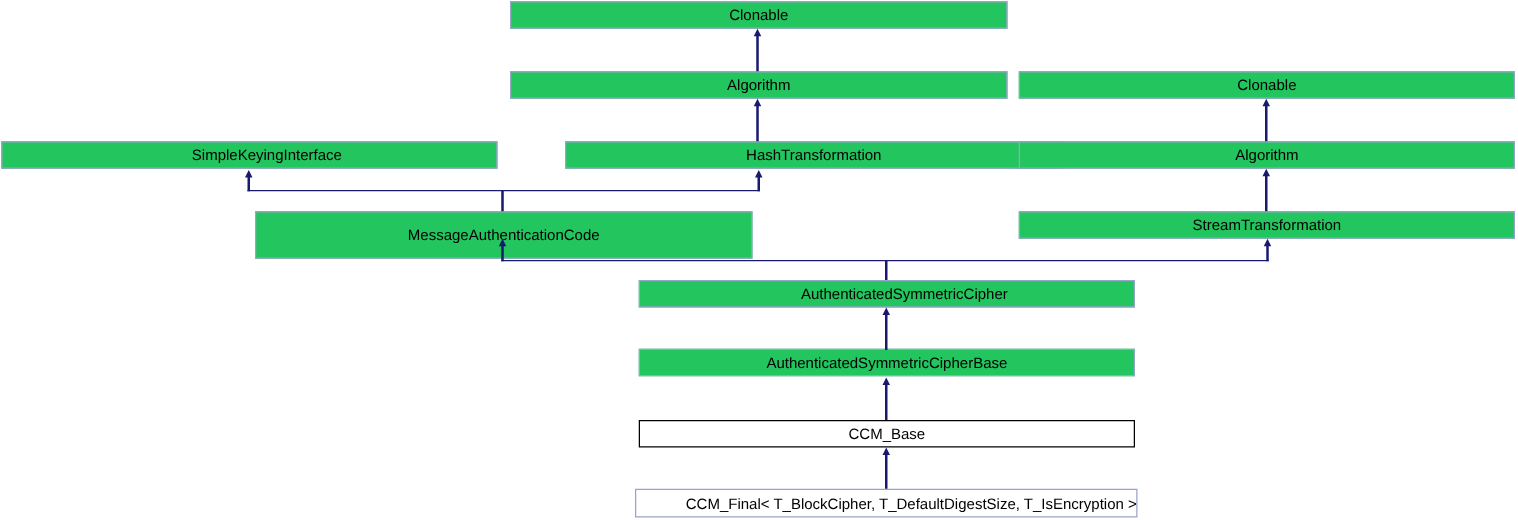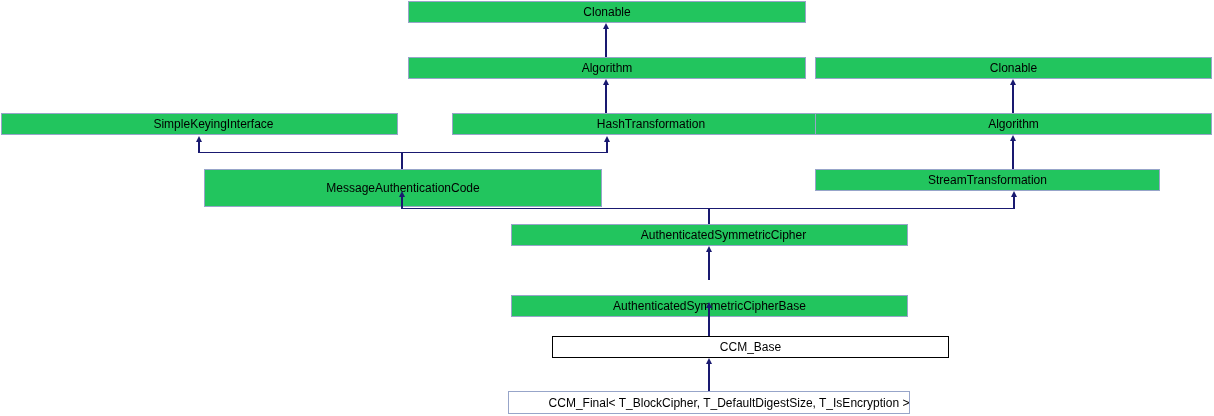--- a/index.html
+++ b/index.html
@@ -22,21 +22,20 @@
     align-items:center;
     justify-content:center;
     white-space:nowrap;
     overflow:hidden;
     cursor:pointer;
   }
   .node.current {
     background:#FFFFFF;
     border:1px solid #000000;
     cursor:default;
-    margin-left:41px;
   }
   .node.plain {
     background:#FFFFFF;
   }
   .shaft-v {
     position:absolute;
     width:1.5px;
     background:#191970;
   }
   .shaft-h {
@@ -64,25 +63,25 @@
   <div class="node" style="left:815px;top:57px;width:397px;height:22px;">Clonable</div>
 
   <div class="node" style="left:1px;top:113px;width:397px;height:22px;padding-left:28px;">SimpleKeyingInterface</div>
 
   <div class="node" style="left:408px;top:113px;width:398px;height:22px;margin-left:44px;">HashTransformation</div>
 
   <div class="node" style="left:815px;top:113px;width:397px;height:22px;">Algorithm</div>
 
   <div class="node" style="left:204px;top:169px;width:398px;height:38px;">MessageAuthenticationCode</div>
 
-  <div class="node" style="left:815px;top:169px;width:345px;height:22px;">StreamTransformation</div>
+  <div class="node" style="left:815px;top:169px;width:397px;height:22px;">StreamTransformation</div>
 
   <div class="node" style="left:511px;top:224px;width:397px;height:22px;padding-left:28px;">AuthenticatedSymmetricCipher</div>
 
-  <div class="node" style="left:511px;top:295px;width:397px;height:22px;">AuthenticatedSymmetricCipherBase</div>
+  <div class="node" style="left:511px;top:279px;width:397px;height:22px;">AuthenticatedSymmetricCipherBase</div>
 
   <div class="node current" style="left:511px;top:336px;width:397px;height:22px;">CCM_Base</div>
 
   <div class="node plain" style="left:508px;top:391px;width:402px;height:23px;padding-left:40px;">CCM_Final&lt; T_BlockCipher, T_DefaultDigestSize, T_IsEncryption &gt;</div>
 
   <div class="arrow-up" style="left:602.5px;top:23px;"></div>
   <div class="shaft-v" style="left:605.25px;top:28px;height:29px;"></div>
 
   <div class="arrow-up" style="left:602.5px;top:79px;"></div>
   <div class="shaft-v" style="left:605.25px;top:84px;height:29px;"></div>

